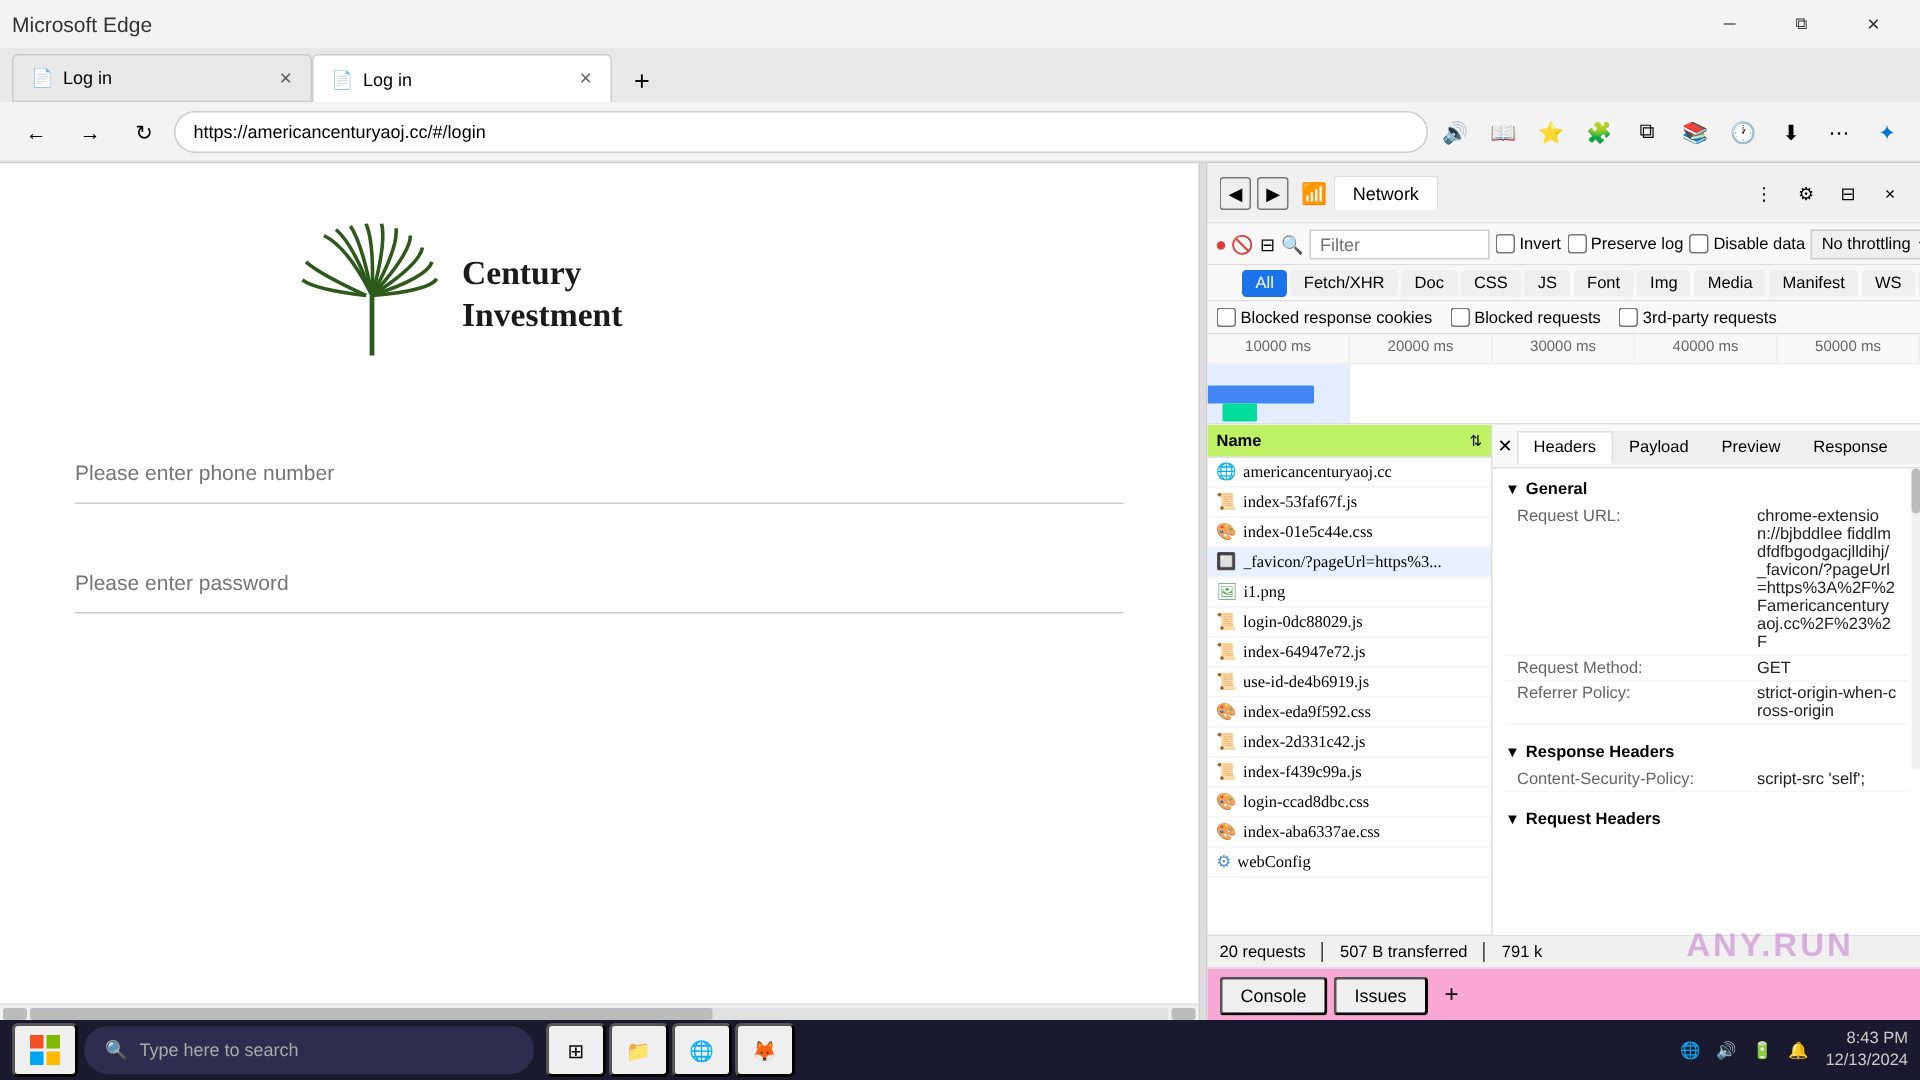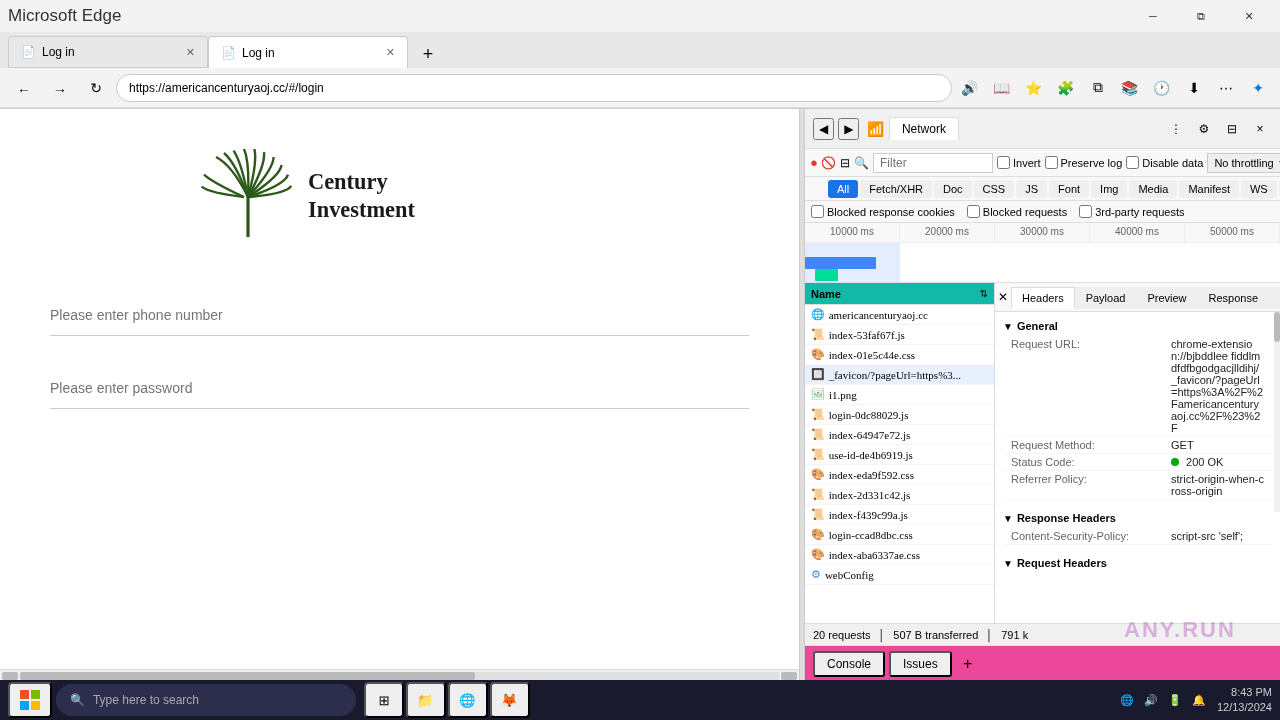--- a/index.html
+++ b/index.html
@@ -63,21 +63,21 @@
     .timeline-ruler { display: flex; height: 20px; background: #f8f8f8; border-bottom: 1px solid #eee; }
     .timeline-label { flex: 1; text-align: center; font-size: 10px; color: #666; border-right: 1px solid #eee; padding-top: 3px; }
     .timeline-bars { height: 40px; position: relative; background: #fff; }
     .timeline-bar { position: absolute; height: 12px; top: 14px; border-radius: 1px; }
 
     
     .requests-panel { display: flex; flex: 1; overflow: hidden; }
 
     
     .file-list { width: 190px; border-right: 1px solid #ddd; overflow-y: auto; background: #fff; }
-    .file-list-header { display: flex; align-items: center; height: 22px; background: #14b8a6; border-bottom: 1px solid #ddd; padding: 0 6px; font-size: 11px; font-weight: bold; }
+    .file-list-header { display: flex; align-items: center; height: 22px; background: #bef264; border-bottom: 1px solid #ddd; padding: 0 6px; font-size: 11px; font-weight: bold; }
     .file-item { display: flex; align-items: center; height: 20px; padding: 0 6px; font-size: 11px; cursor: pointer; gap: 4px; border-bottom: 1px solid #f5f5f5; }
     .file-item.selected { background: #e8f0fe; }
     .file-name { overflow: hidden; text-overflow: ellipsis; white-space: nowrap; font-size: 11px; font-family: Liberation Serif, serif; }
 
     
     .request-details { flex: 1; overflow-y: auto; background: #fff; }
     .detail-tab { padding: 4px 10px; font-size: 11px; cursor: pointer; border: 1px solid transparent; margin-bottom: -1px; }
     .detail-tab.active { background: #fff; border-color: #ddd; border-bottom-color: #fff; }
 
     .detail-section { padding: 4px 8px; }
@@ -85,21 +85,21 @@
     .section-header .arrow { font-size: 10px; }
     .detail-row { display: flex; padding: 2px 8px; font-size: 11px; border-bottom: 1px solid #f5f5f5; }
     .detail-key { width: 160px; color: #666; flex-shrink: 0; font-size: 11px; }
     .detail-val { flex: 1; color: #222; font-size: 11px; word-break: break-all; }
     .status-dot { width: 8px; height: 8px; background: #0a0; border-radius: 50%; display: inline-block; margin-right: 4px; }
 
     
     .bottom-bar { display: flex; align-items: center; height: 22px; background: #f0f0f0; border-top: 1px solid #ddd; padding: 0 8px; font-size: 11px; gap: 8px; }
 
     
-    .devtools-bottom-tabs { display: flex; align-items: center; height: 36px; background: #ec4899; border-top: 1px solid #ddd; padding: 0 8px; gap: 4px; }
+    .devtools-bottom-tabs { display: flex; align-items: center; height: 36px; background: #f9a8d4; border-top: 1px solid #ddd; padding: 0 8px; gap: 4px; }
     .dbt { padding: 4px 12px; font-size: 12px; cursor: pointer; border-radius: 3px; }
     .new-panel-btn { width: 24px; height: 24px; border: none; background: transparent; cursor: pointer; font-size: 16px; border-radius: 3px; display: flex; align-items: center; justify-content: center; }
 
     
     .taskbar { height: 40px; background: #1a1a2e; display: flex; align-items: center; padding: 0 8px; gap: 4px; position: fixed; bottom: 0; width: 1280px; }
     .taskbar-start { width: 44px; height: 36px; display: flex; align-items: center; justify-content: center; cursor: pointer; border-radius: 4px; }
     .taskbar-search { display: flex; align-items: center; background: #2d2d4e; border-radius: 20px; height: 32px; padding: 0 14px; gap: 8px; flex: 0 0 300px; cursor: pointer; }
     .taskbar-search-text { color: #aaa; font-size: 12px; }
     .taskbar-apps { display: flex; gap: 2px; margin-left: 4px; }
     .taskbar-app { width: 40px; height: 36px; display: flex; align-items: center; justify-content: center; cursor: pointer; border-radius: 4px; }
@@ -120,21 +120,21 @@
     .icon-js { color: #f0a500; }
     .icon-img { color: #56a55a; }
     .icon-favicon { color: #ff7043; }
   </style>
 </head>
 <body>
 
 <div class="browser-chrome">
 
   <div class="title-bar">
-    <span style="font-size:17px; color:#333; margin-right:24px;">Microsoft Edge</span>
+    <span style="font-size:14px; color:#333; margin-right:24px;">Microsoft Edge</span>
     <div class="title-bar-buttons">
       <button class="title-btn">─</button>
       <button class="title-btn">⧉</button>
       <button class="title-btn close">✕</button>
     </div>
   </div>
 
   <div class="tab-bar">
     <div class="tab inactive">
       <span>📄</span>
@@ -409,27 +409,20 @@
           <div class="detail-row">
             <span class="detail-key">Request URL:</span>
             <span class="detail-val">chrome-extension://bjbddlee fiddlmdfdfbgodgacjlldihj/_favicon/?pageUrl=https%3A%2F%2Famericancenturyaoj.cc%2F%23%2F</span>
           </div>
 
           <div class="detail-row">
             <span class="detail-key">Request Method:</span>
             <span class="detail-val">GET</span>
           </div>
 
-          <div class="detail-row">
-            <span class="detail-key">Status Code:</span>
-            <span class="detail-val">
-              <span class="status-dot"></span>
-              <span>200 OK</span>
-            </span>
-          </div>
 
           <div class="detail-row">
             <span class="detail-key">Referrer Policy:</span>
             <span class="detail-val">strict-origin-when-cross-origin</span>
           </div>
         </div>
 
         <div class="detail-section">
           <div class="section-header">
             <span class="arrow">▼</span>

